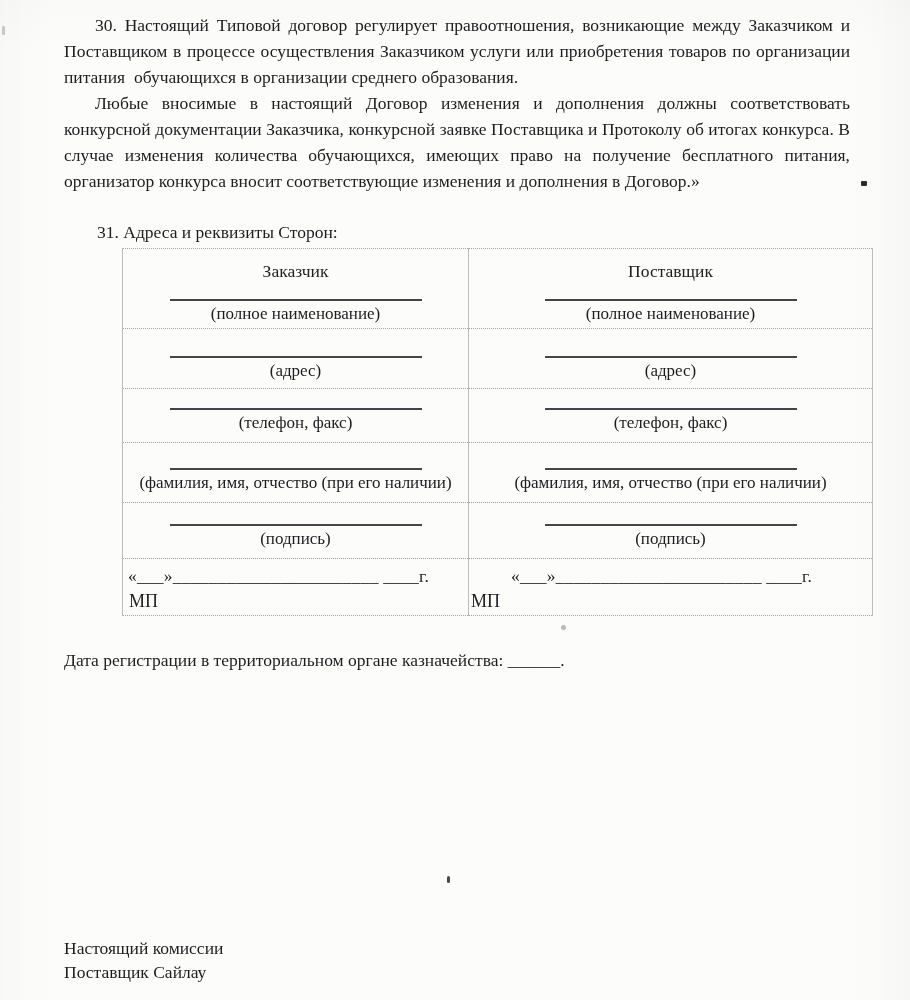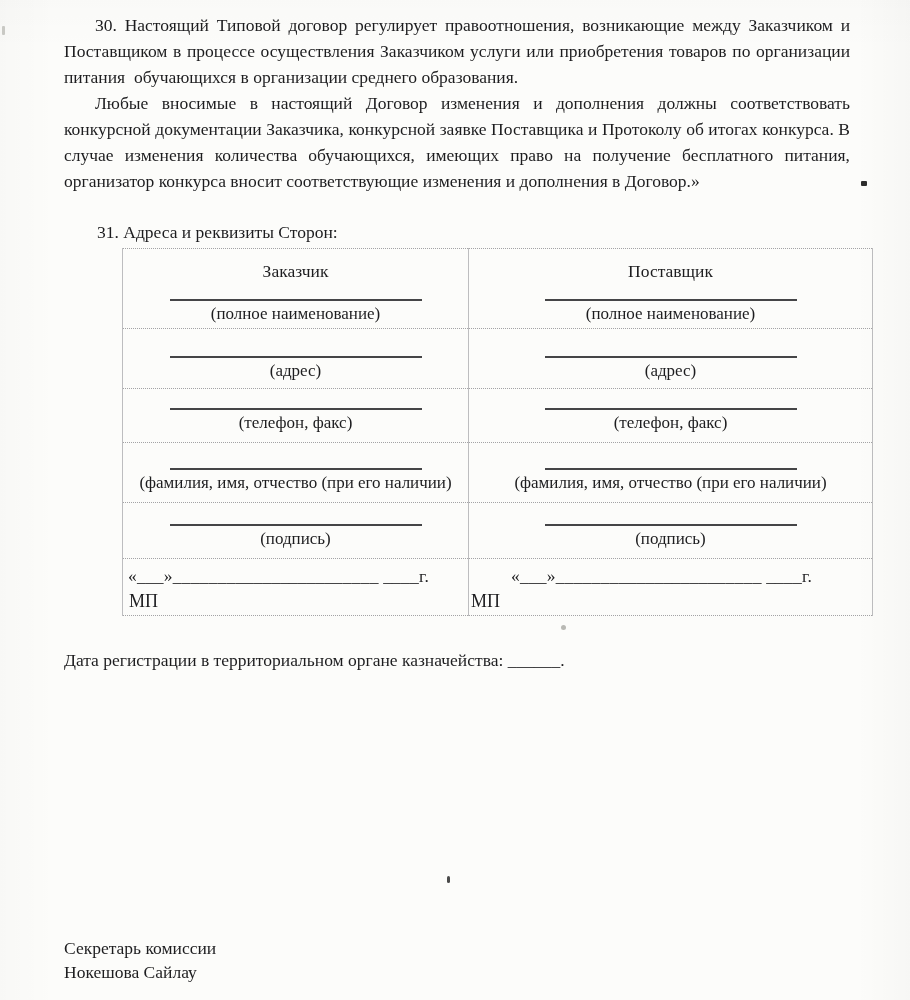--- a/index.html
+++ b/index.html
@@ -207,22 +207,22 @@
           <div class="mp mp-r">МП</div>
         </div>
       </td>
     </tr>
   </tbody>
     </table>
 
   <div class="reg-line">Дата регистрации в территориальном органе казначейства: ______.</div>
 
   <div class="sig-block">
-    <div>Секретарь комиссии</div>
-    <div>Нокешова Сайлау</div>
+    <div>Настоящий комиссии</div>
+    <div>Поставщик Сайлау</div>
   </div>
 
   <div class="speck speck-1"></div>
   <div class="speck speck-2"></div>
   <div class="speck speck-3"></div>
   <div class="speck speck-4"></div>
 
 </div>
 
 </body></html>

